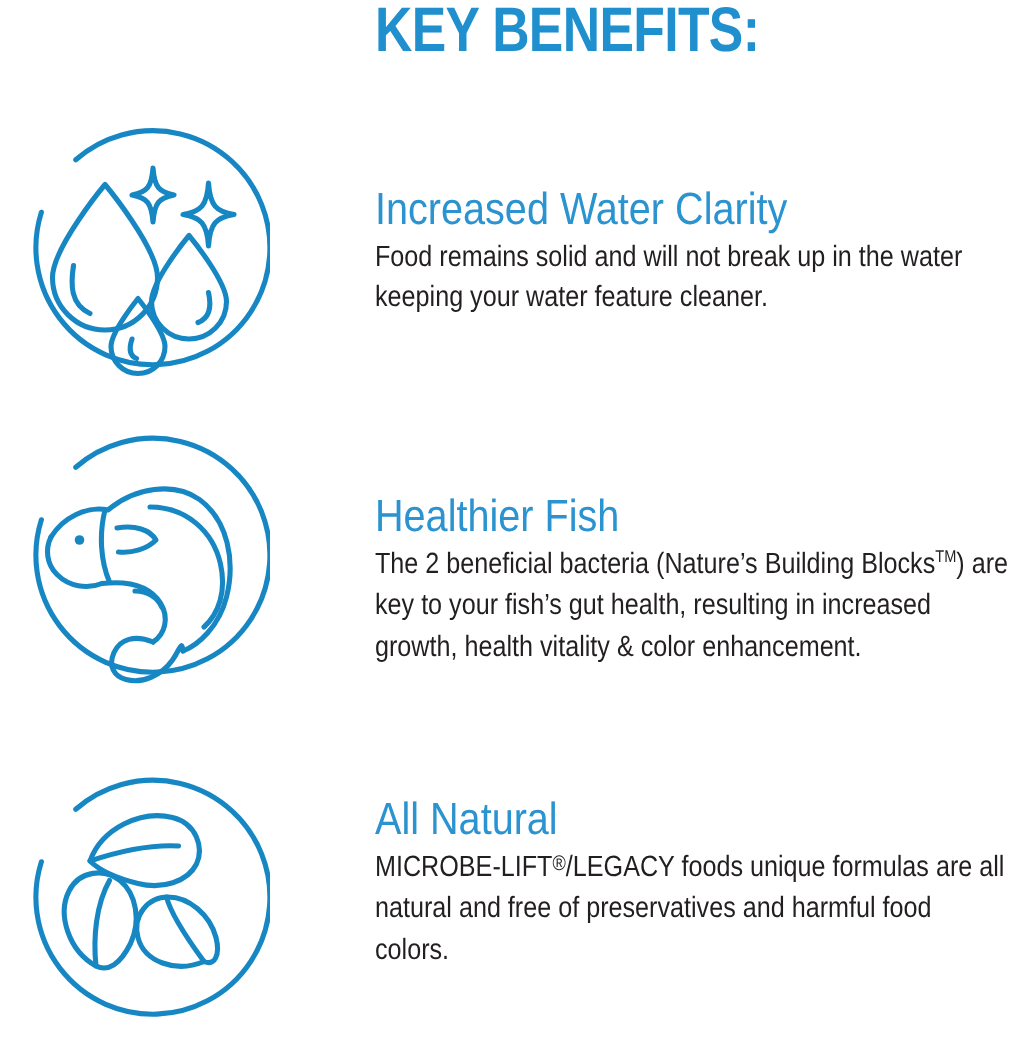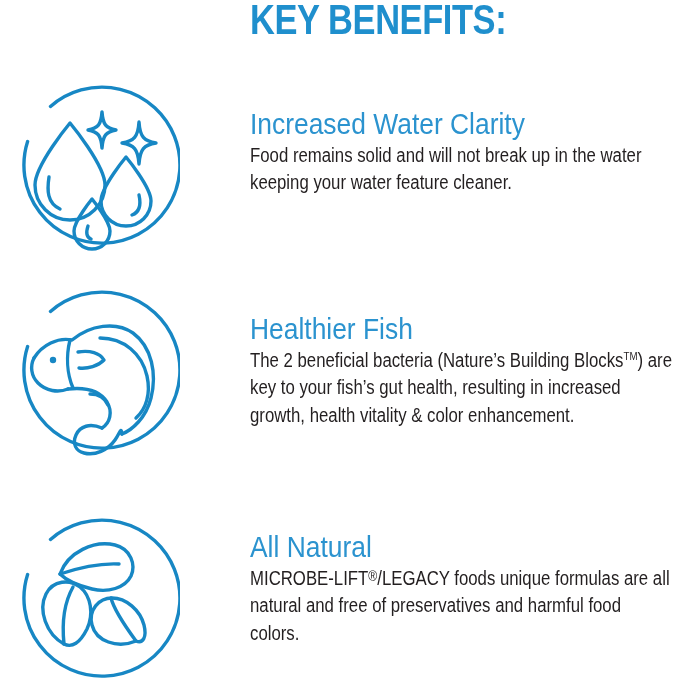--- a/index.html
+++ b/index.html
@@ -52,21 +52,21 @@
     left: 12px;
     top: 0;
     width: 168px;
     height: 168px;
   }
   .icon-wrap svg { display: block; width: 168px; height: 168px; }
 
   .benefit-text {
     position: absolute;
     left: 250px;
-    top: 22px;
+    top: 38px;
     width: 425px;
   }
   .benefit-3 .benefit-text { top: 12px; }
 
   .benefit-heading {
     font-family: "Liberation Sans", sans-serif;
     font-size: 30px;
     font-weight: normal;
     color: #2b93cf;
     margin: 0 0 1px 0;

